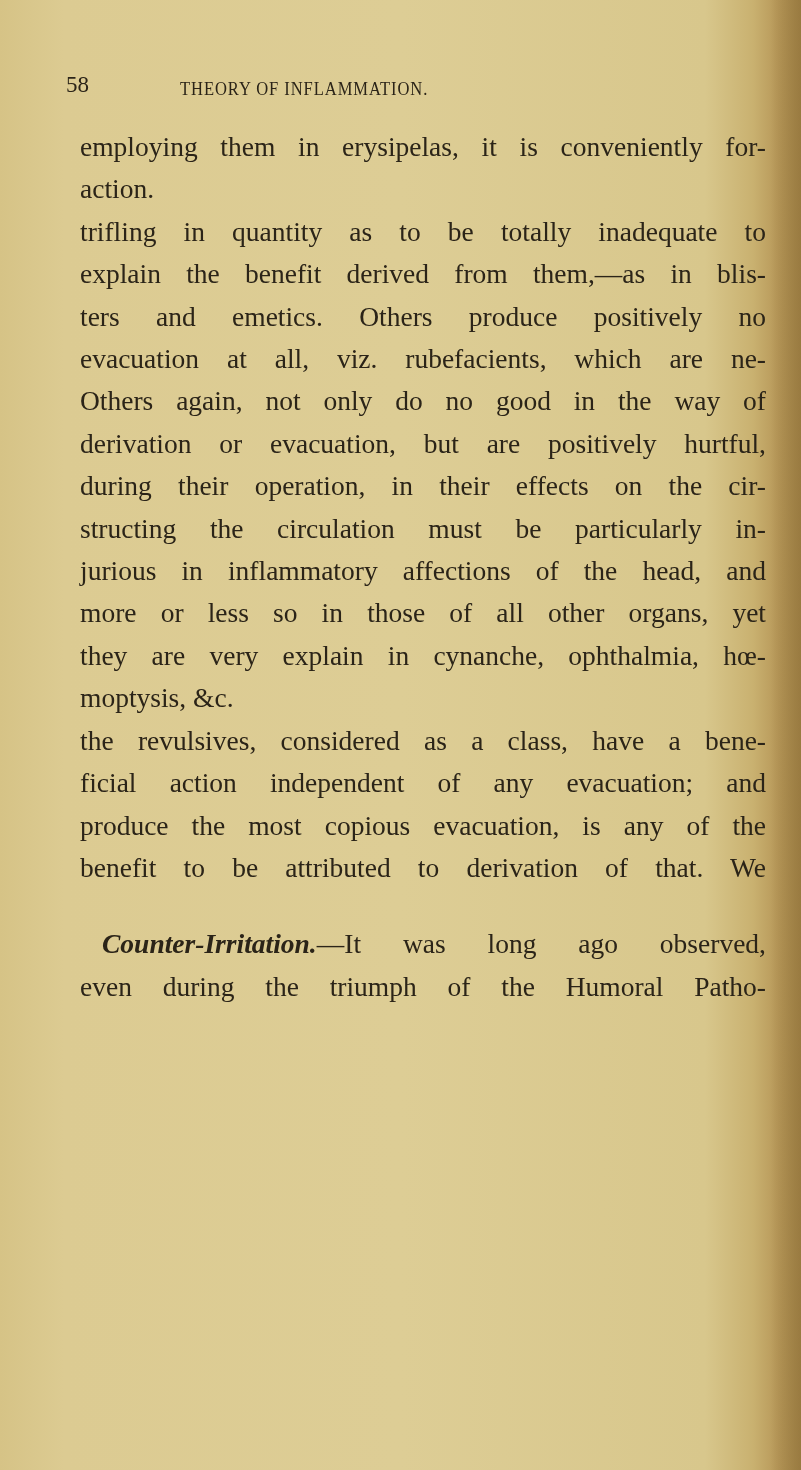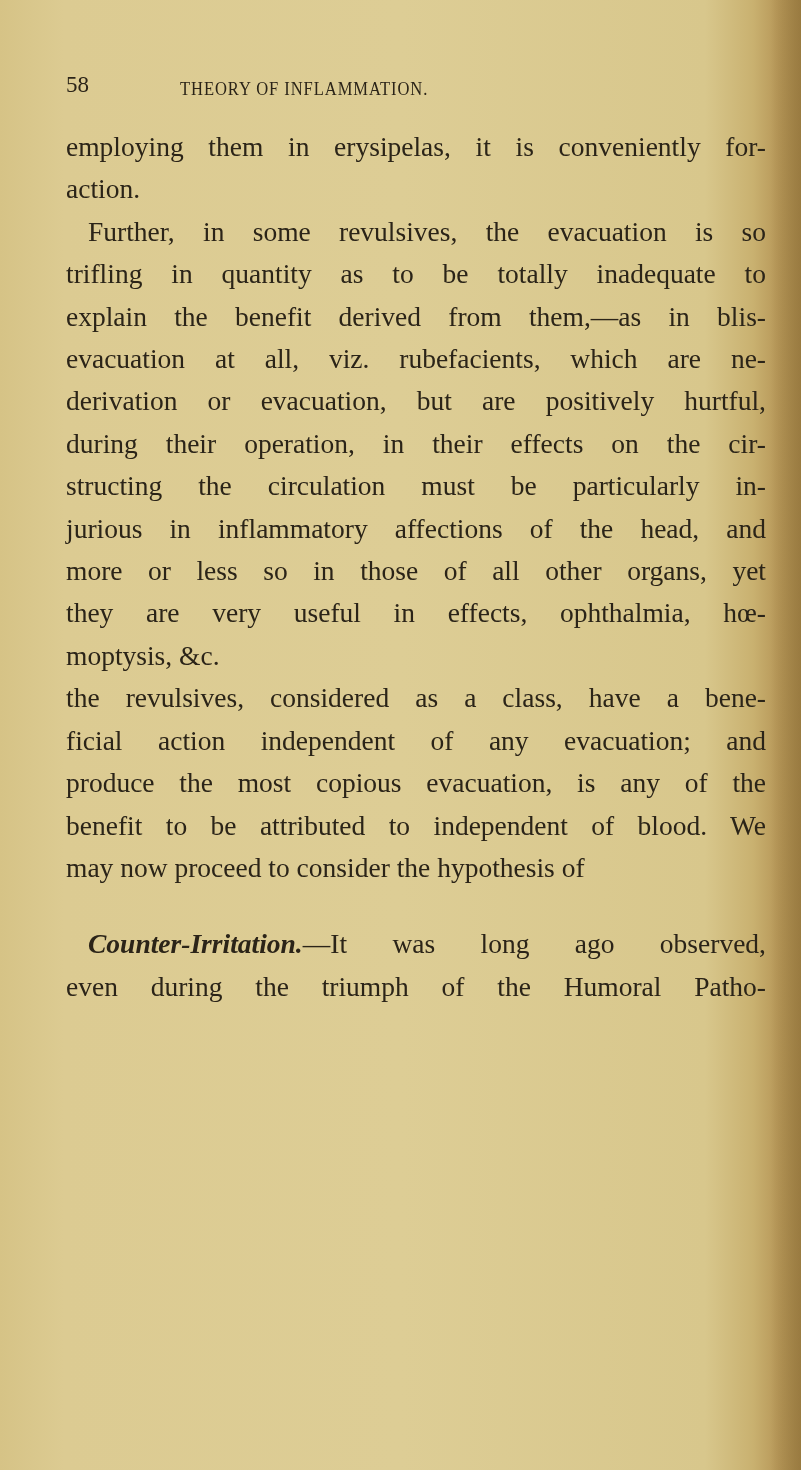--- a/index.html
+++ b/index.html
@@ -20,59 +20,59 @@
   .header { position: absolute; top: 72px; left: 0; width: 801px; height: 40px; }
   .page-number { position: absolute; left: 66px; top: 0; font-size: 23px; }
   .running-title {
     position: absolute; left: 180px; top: 7px; font-size: 18px; letter-spacing: 1px;
     font-variant: small-caps; text-transform: uppercase; transform: scaleX(0.92); transform-origin: left;
   }
   .body-text {
     position: absolute; left: 66px; top: 126px; width: 700px;
     font-size: 27.5px; line-height: 42.4px;
   }
-  .line { white-space: nowrap; display: block; text-align: justify; text-align-last: justify; }
+  .line { white-space: nowrap; display: block; text-align: justify; text-align-last: justify; margin-left: 14px; }
   .line.last { text-align-last: left; }
   .line.indent { padding-left: 22px; }
   .gap { display: block; height: 34px; }
   .italic { font-style: italic; font-weight: bold; }
 </style>
 </head>
 <body>
 
 <div class="page">
   <div class="header">
     <span class="page-number">58</span>
     <span class="running-title">THEORY OF INFLAMMATION.</span>
   </div>
 
   <div class="body-text">
     <div>
       <span class="line">employing them in erysipelas, it is conveniently for-</span>
       <span class="line last">action.</span>
     </div>
     <div>
-      <span class="line indent">Further, in some revulsives, the evacuation is so</span>
       <span class="line">trifling in quantity as to be totally inadequate to</span>
       <span class="line">explain the benefit derived from them,—as in blis-</span>
+      <span class="line">ters and emetics. Others produce positively no</span>
       <span class="line">evacuation at all, viz. rubefacients, which are ne-</span>
+      <span class="line">Others again, not only do no good in the way of</span>
       <span class="line">derivation or evacuation, but are positively hurtful,</span>
       <span class="line">during their operation, in their effects on the cir-</span>
       <span class="line">structing the circulation must be particularly in-</span>
       <span class="line">jurious in inflammatory affections of the head, and</span>
       <span class="line">more or less so in those of all other organs, yet</span>
-      <span class="line">they are very useful in effects, ophthalmia, hœ-</span>
+      <span class="line">they are very explain in cynanche, ophthalmia, hœ-</span>
       <span class="line last">moptysis, &amp;c.</span>
     </div>
     <div>
       <span class="line">the revulsives, considered as a class, have a bene-</span>
       <span class="line">ficial action independent of any evacuation; and</span>
       <span class="line">produce the most copious evacuation, is any of the</span>
-      <span class="line">benefit to be attributed to independent of blood. We</span>
-      <span class="line last">may now proceed to consider the hypothesis of</span>
+      <span class="line">benefit to be attributed to derivation of that. We</span>
     </div>
     <span class="gap"></span>
     <div>
       <span class="line indent"><span class="italic">Counter-Irritation.</span><span>—It was long ago observed,</span></span>
       <span class="line">even during the triumph of the Humoral Patho-</span>
     </div>
   </div>
 </div>
 
 </body></html>

